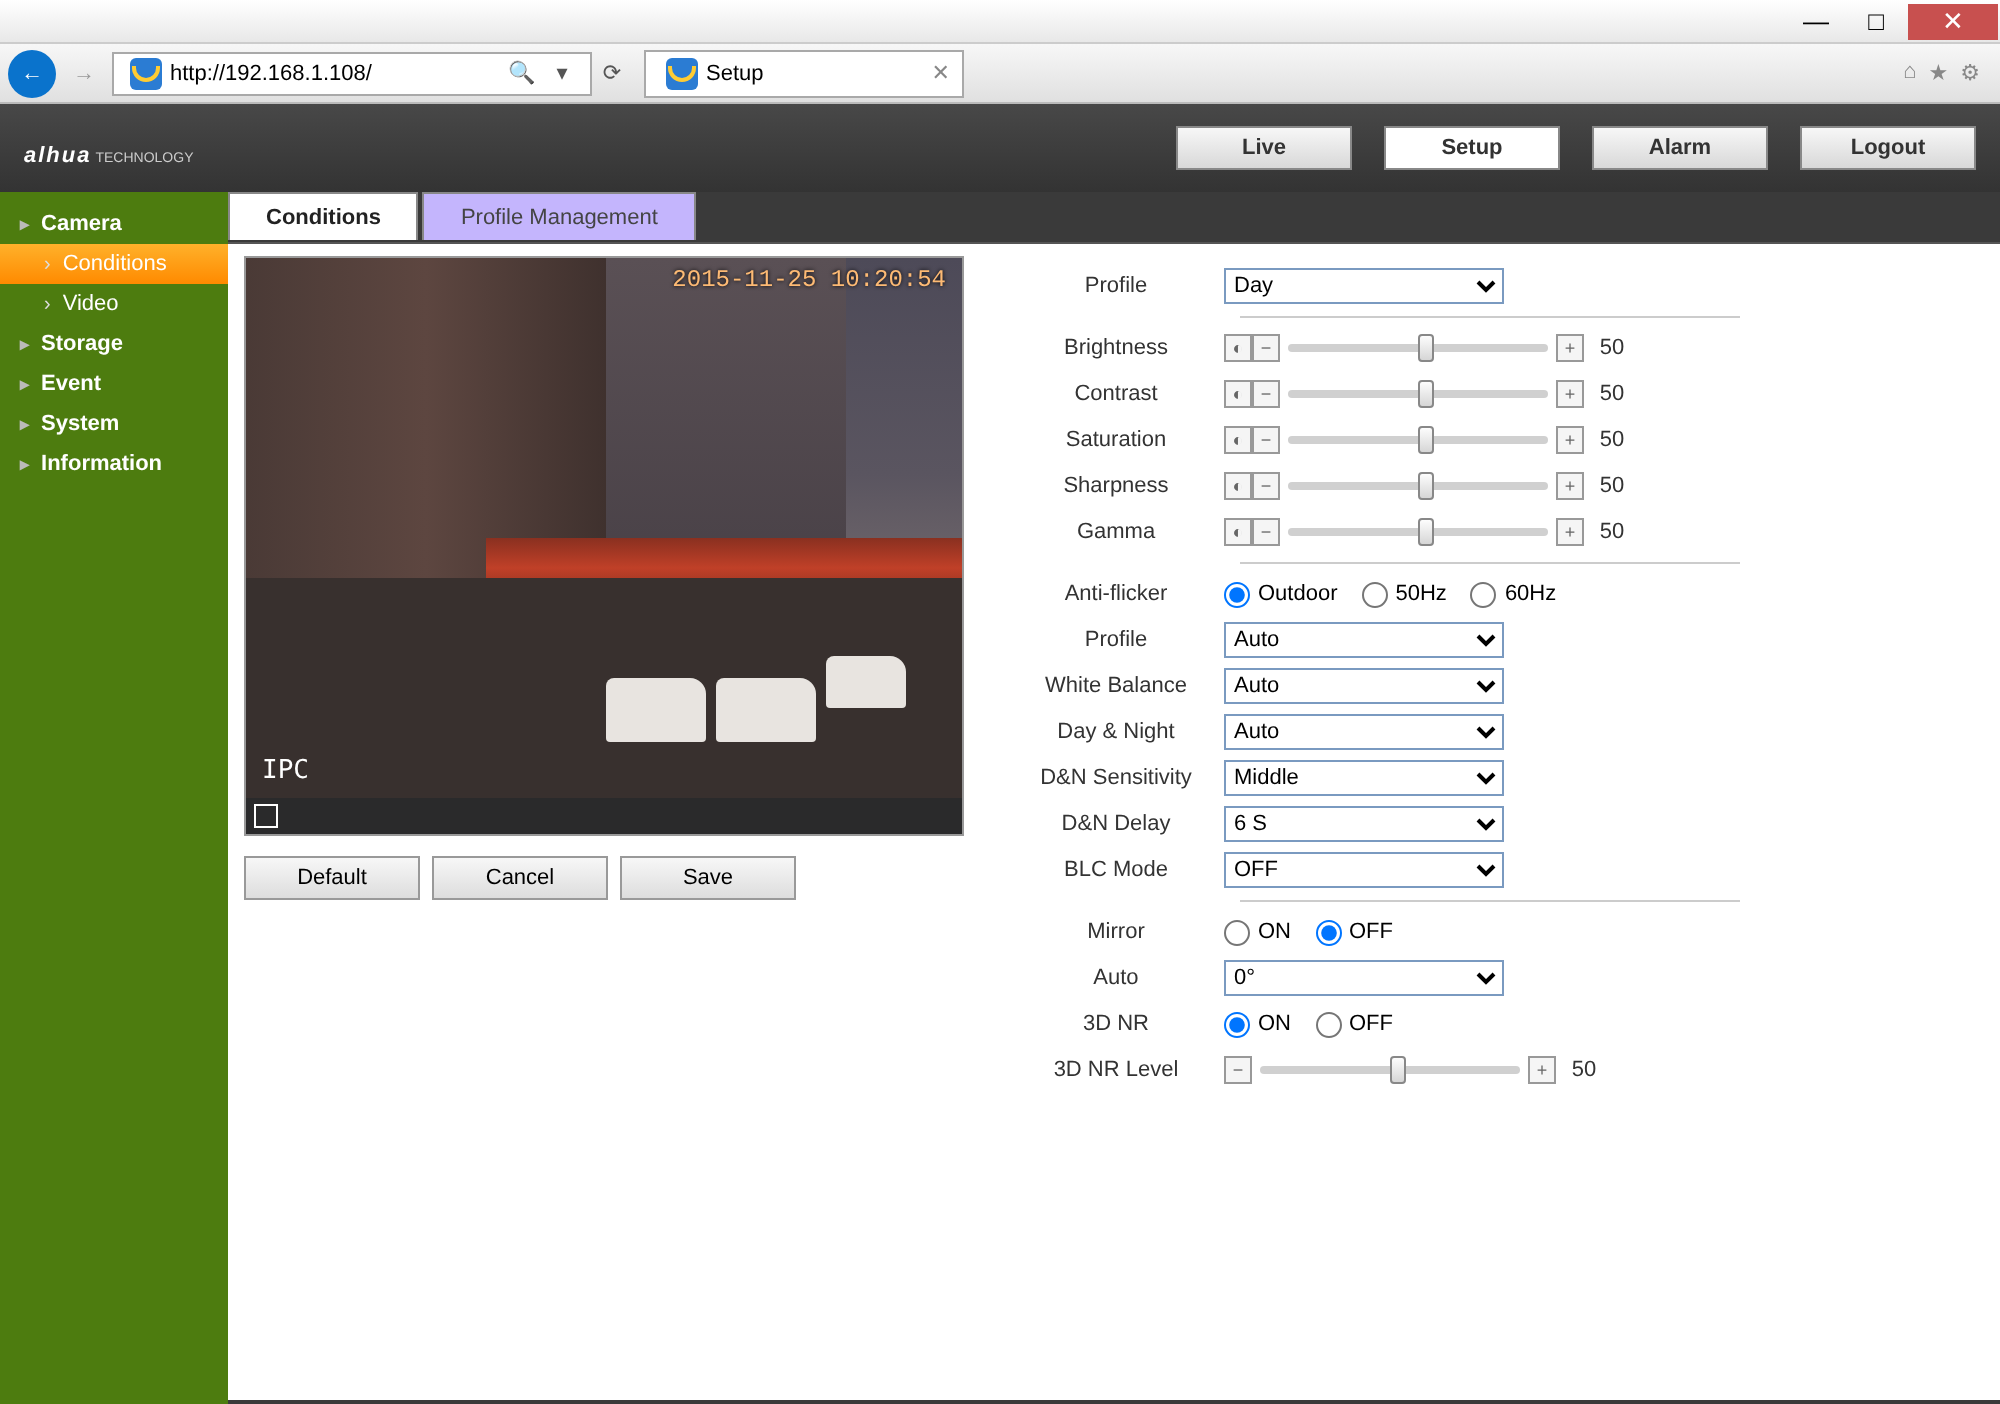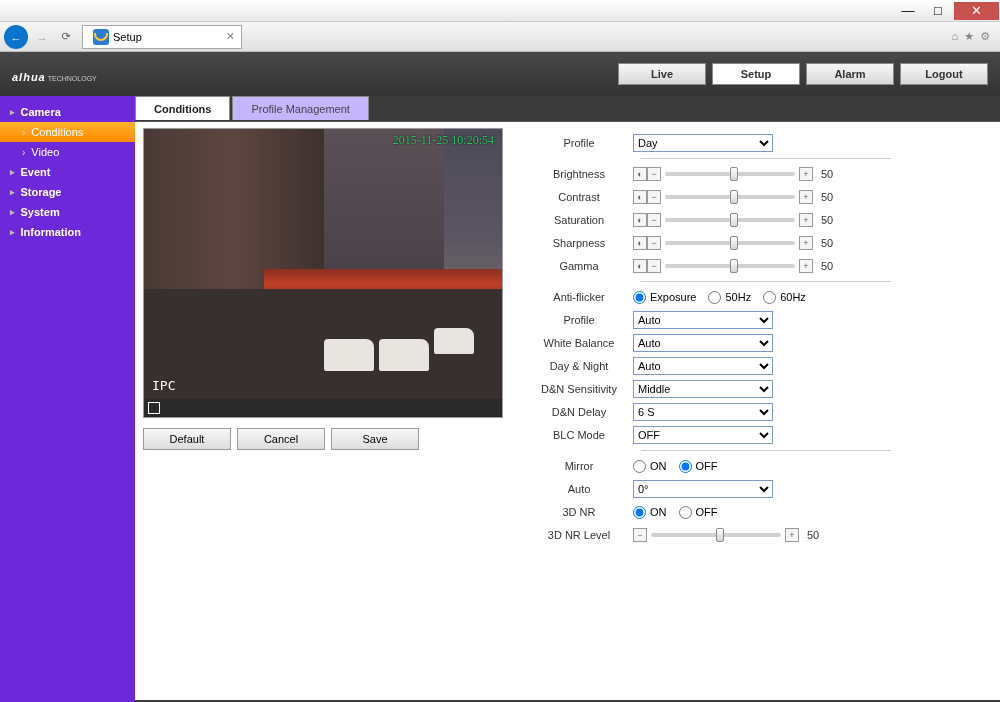--- a/index.html
+++ b/index.html
@@ -17,38 +17,38 @@
 .addr input{border:none;outline:none;flex:1;font-size:11px}
 .sr{width:20px;text-align:center;color:#555}
 .tabbar{flex:0 0 160px;height:24px;border:1px solid #a9a9a9;background:#fff;display:flex;align-items:center;margin-left:6px;padding:0 6px}
 .tabbar .tx{color:#888;margin-left:auto}
 .spacer{flex:1}
 .winicons{display:flex;gap:6px;color:#888;padding-right:6px}
 .header{height:44px;background:linear-gradient(#484848,#333);display:flex;align-items:center;padding:0 12px}
 .logo{color:#fff;font-size:22px;font-style:italic;letter-spacing:1px}
 .logo b{font-weight:700}
 .logo sub{font-size:7px;font-style:normal;vertical-align:baseline;margin-left:2px;letter-spacing:0;color:#ccc}
-.topnav{margin-left:auto;display:flex;gap:6px}
+.topnav{margin-left:auto;display:flex;gap:16px}
 .topnav .tb{width:88px;height:22px;background:linear-gradient(#f7f7f7,#d8d8d8);border:1px solid #888;display:flex;align-items:center;justify-content:center;font-weight:700;color:#333;cursor:pointer}
 .topnav .tb.active{background:#fff}
 .main{display:flex;height:606px;background:#3a3a3a}
-.sidebar{width:135px;background:#6d28d9;padding-top:6px}
+.sidebar{width:114px;background:#4d7c0f;padding-top:6px}
 .sb-item{height:20px;display:flex;align-items:center;padding-left:10px;color:#fff;font-weight:700;cursor:pointer}
 .sb-item::before{content:"▸";margin-right:6px;font-size:9px;color:#bbb}
 .sb-sub{height:20px;display:flex;align-items:center;padding-left:22px;color:#fff;cursor:pointer}
 .sb-sub::before{content:"›";margin-right:6px;font-size:10px;color:#ddd}
 .sb-sub.active{background:linear-gradient(#ffb12a,#ff8a00);color:#fff}
 .content{flex:1;background:#3a3a3a;padding:0}
 .tabs{height:26px;background:#3a3a3a;display:flex;border-bottom:1px solid #555}
 .tab{padding:0 18px;height:24px;display:flex;align-items:center;background:#c4b5fd;color:#444;margin-right:2px;cursor:pointer;border:1px solid #888;border-bottom:none}
 .tab.active{background:#fff;font-weight:700;color:#222}
 .panel{background:#fff;margin:0;padding:6px 8px;display:flex;gap:30px;height:578px}
 .preview{width:360px}
 .vid{width:360px;height:290px;background:#3a3640;position:relative;border:1px solid #999}
-.timestamp{position:absolute;top:4px;right:8px;color:#22c55e;font-size:12px;text-shadow:0 0 2px #000;font-family:Liberation Serif, serif}
+.timestamp{position:absolute;top:4px;right:8px;color:#fdba74;font-size:12px;text-shadow:0 0 2px #000;font-family:Liberation Mono, monospace}
 .ipc{position:absolute;bottom:24px;left:8px;color:#fff;font-size:13px;font-family:monospace}
 .fsbar{position:absolute;bottom:0;left:0;right:0;height:18px;background:rgba(40,40,40,.85);display:flex;align-items:center;padding:0 4px}
 .fsicon{width:12px;height:12px;border:1px solid #fff}
 .scene{position:absolute;top:0;left:0;right:0;bottom:18px;background:linear-gradient(#4d4a58 0%,#5a5560 40%,#6a6268 55%,#3d363a 100%);overflow:hidden}
 .bld{position:absolute;left:0;top:0;width:180px;height:100%;background:linear-gradient(90deg,#4a3a36,#5d4640,#3f312e)}
 .bld2{position:absolute;left:180px;top:0;width:120px;height:150px;background:linear-gradient(#5a5055,#4a4248)}
 .roof{position:absolute;left:120px;right:0;top:140px;height:30px;background:linear-gradient(#8a3020,#c04028,#8a3020)}
 .ground{position:absolute;left:0;right:0;bottom:0;height:110px;background:#38302e}
 .van{position:absolute;width:50px;height:32px;background:#e8e4e0;border-radius:4px 8px 2px 2px;bottom:28px}
 .van.v1{left:180px}.van.v2{left:235px}.van.v3{left:290px;bottom:45px;width:40px;height:26px}
@@ -72,20 +72,26 @@
 
 <div class="titlebar">
   <div class="btn">—</div>
   <div class="btn">□</div>
   <div class="btn close">✕</div>
 </div>
 
 <div class="navbar">
   <div class="navbtn back">←</div>
   <div class="navbtn fwd">→</div>
+  <div class="addr">
+    <div class="e-icon"></div>
+    <input value="http://192.168.1.108/" style="">
+    <span class="sr">🔍</span>
+    <span class="sr">▾</span>
+  </div>
   <span class="sr">⟳</span>
   <div class="tabbar">
     <div class="e-icon"></div>
     <span>Setup</span>
     <span class="tx">✕</span>
   </div>
   <div class="spacer"></div>
   <div class="winicons">
     <span>⌂</span>
     <span>★</span>
@@ -101,22 +107,22 @@
     <div class="tb">Alarm</div>
     <div class="tb">Logout</div>
   </div>
 </div>
 
 <div class="main">
   <div class="sidebar">
     <div class="sb-item">Camera</div>
     <div class="sb-sub active">Conditions</div>
     <div class="sb-sub">Video</div>
+    <div class="sb-item">Storage</div>
     <div class="sb-item">Event</div>
-    <div class="sb-item">Storage</div>
     <div class="sb-item">System</div>
     <div class="sb-item">Information</div>
   </div>
 
   <div class="content">
     <div class="tabs">
       <div class="tab active">Conditions</div>
       <div class="tab">Profile Management</div>
     </div>
     <div class="panel">
@@ -210,21 +216,21 @@
                 <div class="sicon">+</div>
                 <div class="valbox">50</div>
               </div>
             </div>
           </div>
         <div class="divider"></div>
         <div class="row">
             <div class="lbl">Anti-flicker</div>
           <label class="radio">
               <input type="radio" checked="" style="">
-              <span>Exposure</span>
+              <span>Outdoor</span>
             </label>
           <label class="radio">
               <input type="radio" style="">
               <span>50Hz</span>
             </label>
           <label class="radio">
               <input type="radio" style="">
               <span>60Hz</span>
             </label>
         </div>

